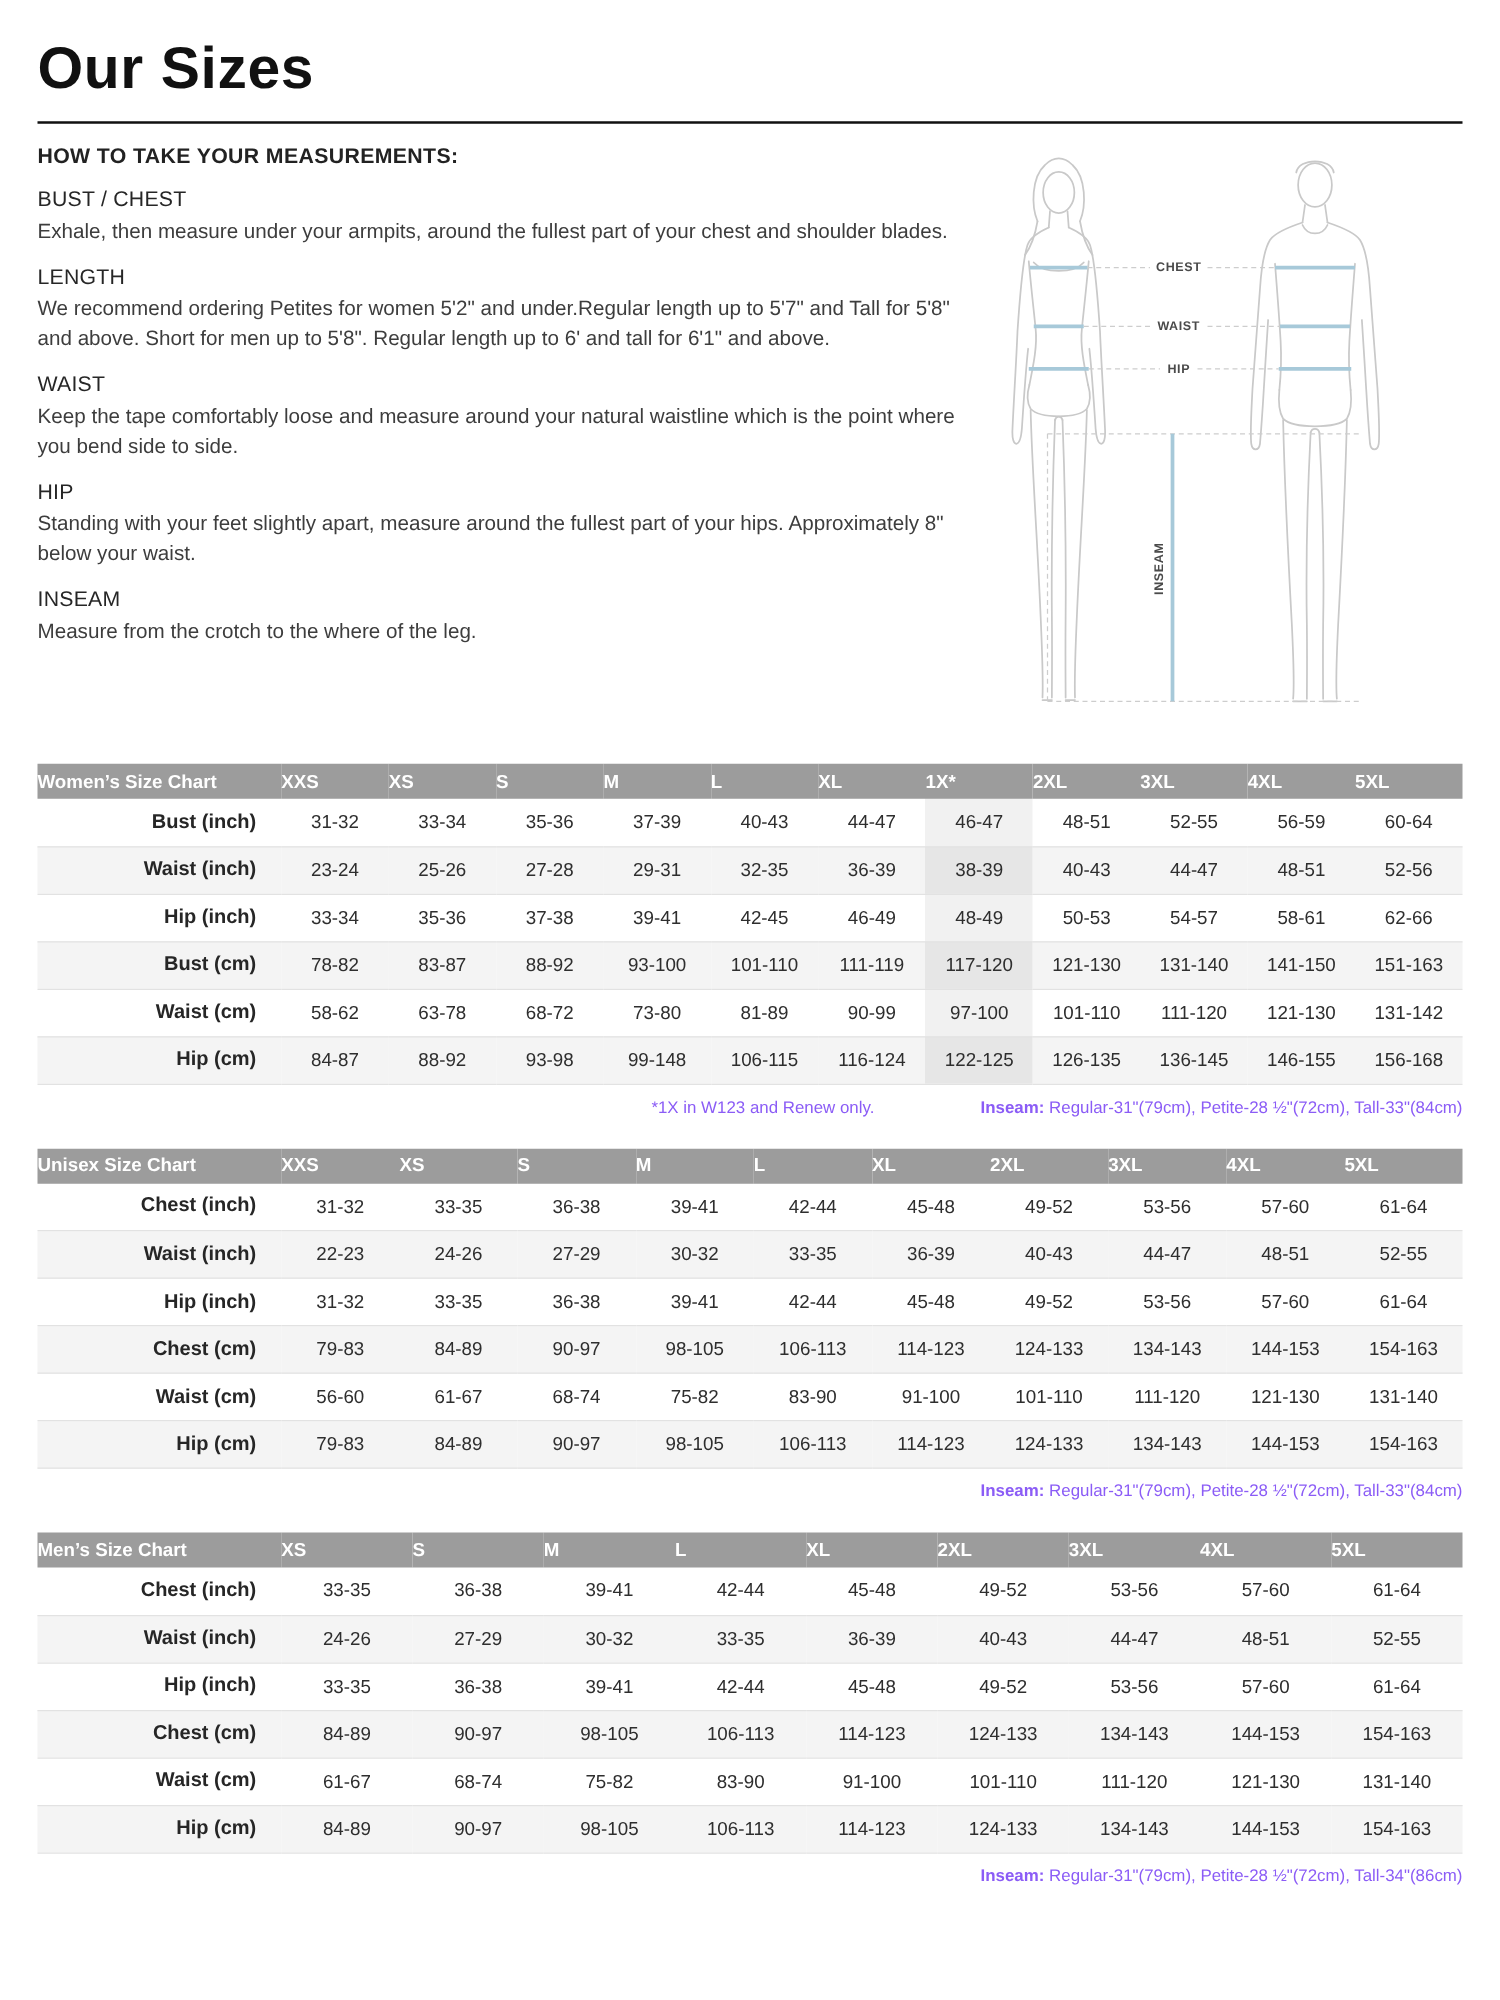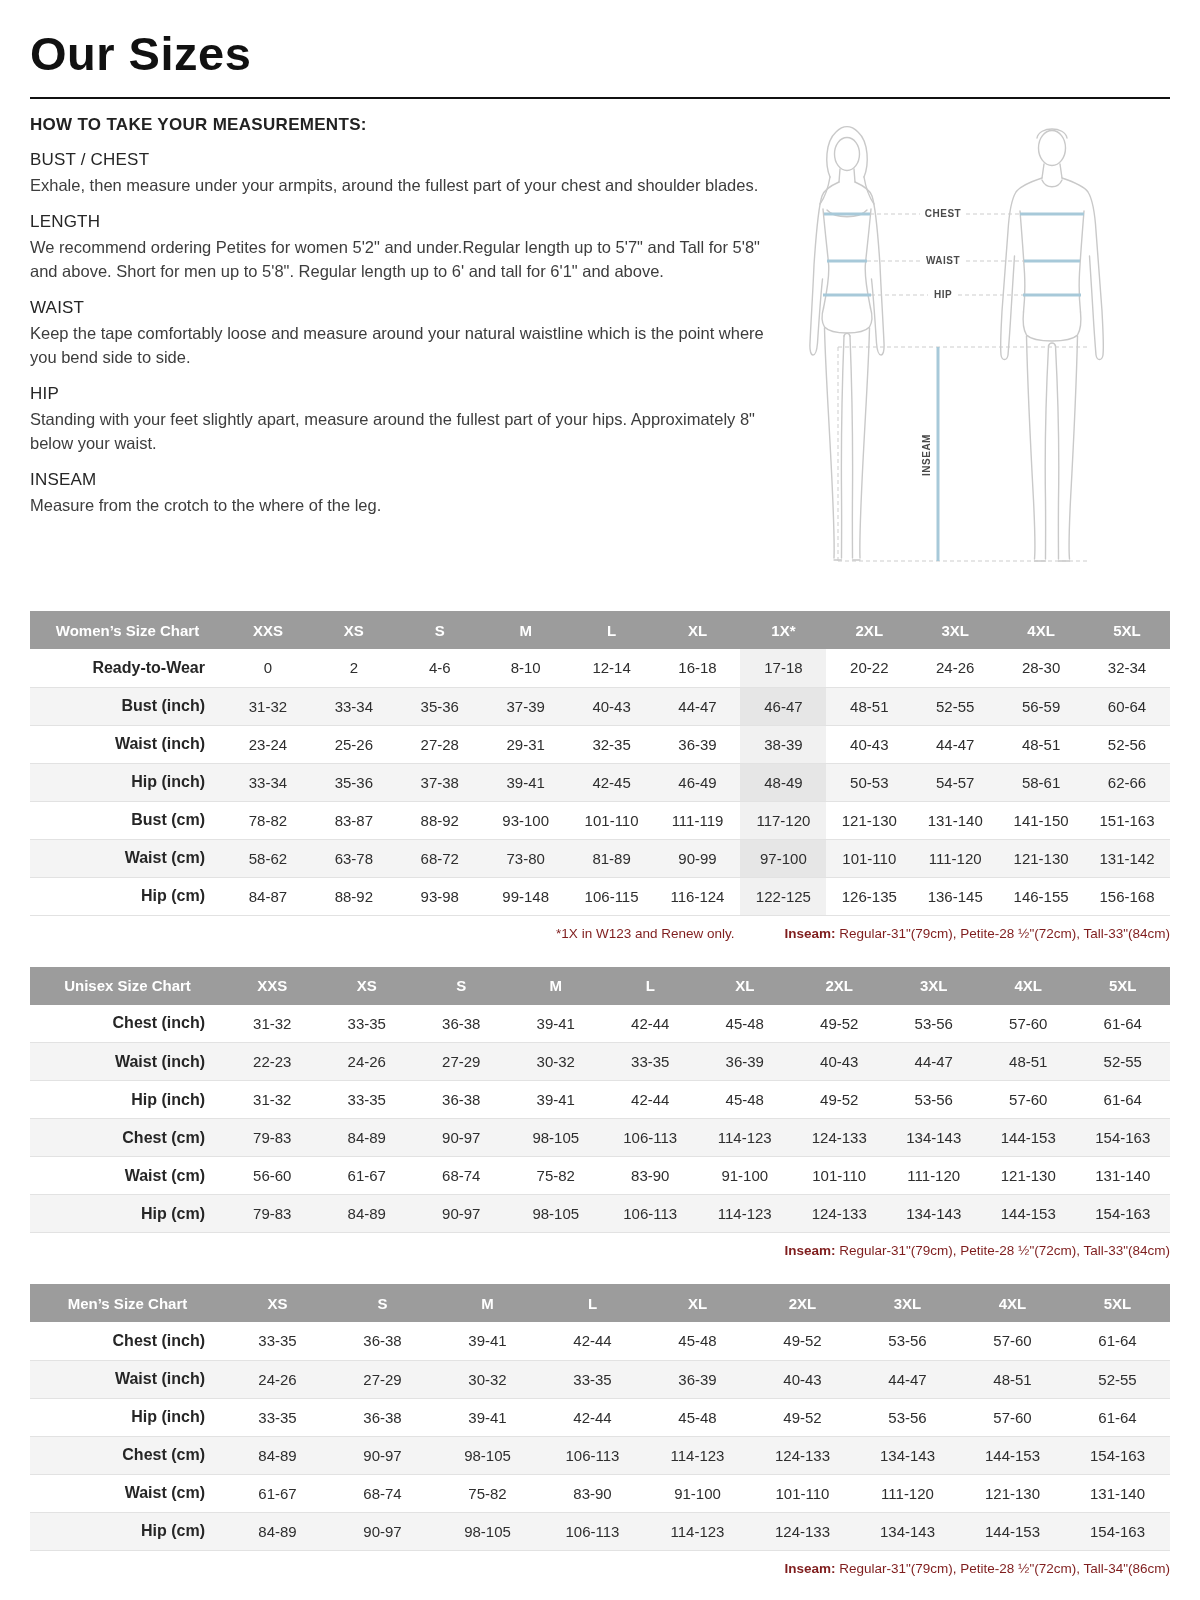--- a/index.html
+++ b/index.html
@@ -27,33 +27,33 @@
 
   .fig-svg .outline path, .fig-svg .outline ellipse { fill:none; stroke:#c9c9c9; stroke-width:1.4; stroke-linecap:round; stroke-linejoin:round; }
   .fig-svg .measure { stroke:#a7c9d9; stroke-width:3; }
   .fig-svg .dash { stroke:#cdcdcd; stroke-width:1; stroke-dasharray:4 3; }
   .fig-svg .figlabel { font-family:"Liberation Sans",sans-serif; font-size:10px; font-weight:700; fill:#4a4a4a; letter-spacing:0.5px; }
 
   .chart-section { margin-top:26px; }
   table.size-chart { width:100%; border-collapse:collapse; table-layout:fixed; }
   .size-chart th {
     background:#9c9c9c; color:#ffffff; font-weight:700;
-    font-size:15px; height:38px; text-align:center;
+    font-size:15px; height:28px; text-align:left;
   }
   .size-chart td {
     text-align:center; font-size:15px; height:38px;
     border-bottom:1px solid #e2e2e2; color:#2e2e2e;
   }
   .size-chart td.row-label { font-weight:700; font-size:16px; text-align:right; padding-right:20px; color:#262626; }
   .size-chart tbody tr:nth-child(even) { background:#f4f4f4; }
   .size-chart td.hl { background:rgba(0,0,0,0.055); }
 
   .table-notes {
-    display:flex; justify-content:flex-end; gap:50px;
-    margin-top:10px; font-size:13.5px; color:#7f1d1d;
+    display:flex; justify-content:flex-end; gap:85px;
+    margin-top:10px; font-size:13.5px; color:#8b5cf6;
   }
   .table-notes b { font-weight:700; }
 </style>
 </head>
 <body>
 
 <div class="page">
 
   <h1 class="page-title">Our Sizes</h1>
 
@@ -178,34 +178,20 @@
             <th>XL</th>
             <th>1X*</th>
             <th>2XL</th>
             <th>3XL</th>
             <th>4XL</th>
             <th>5XL</th>
           </tr>
         </thead>
         <tbody>
           <tr>
-            <td class="row-label">Ready-to-Wear</td>
-            <td>0</td>
-            <td>2</td>
-            <td>4-6</td>
-            <td>8-10</td>
-            <td>12-14</td>
-            <td>16-18</td>
-            <td class="hl">17-18</td>
-            <td>20-22</td>
-            <td>24-26</td>
-            <td>28-30</td>
-            <td>32-34</td>
-          </tr>
-          <tr>
             <td class="row-label">Bust (inch)</td>
             <td>31-32</td>
             <td>33-34</td>
             <td>35-36</td>
             <td>37-39</td>
             <td>40-43</td>
             <td>44-47</td>
             <td class="hl">46-47</td>
             <td>48-51</td>
             <td>52-55</td>

